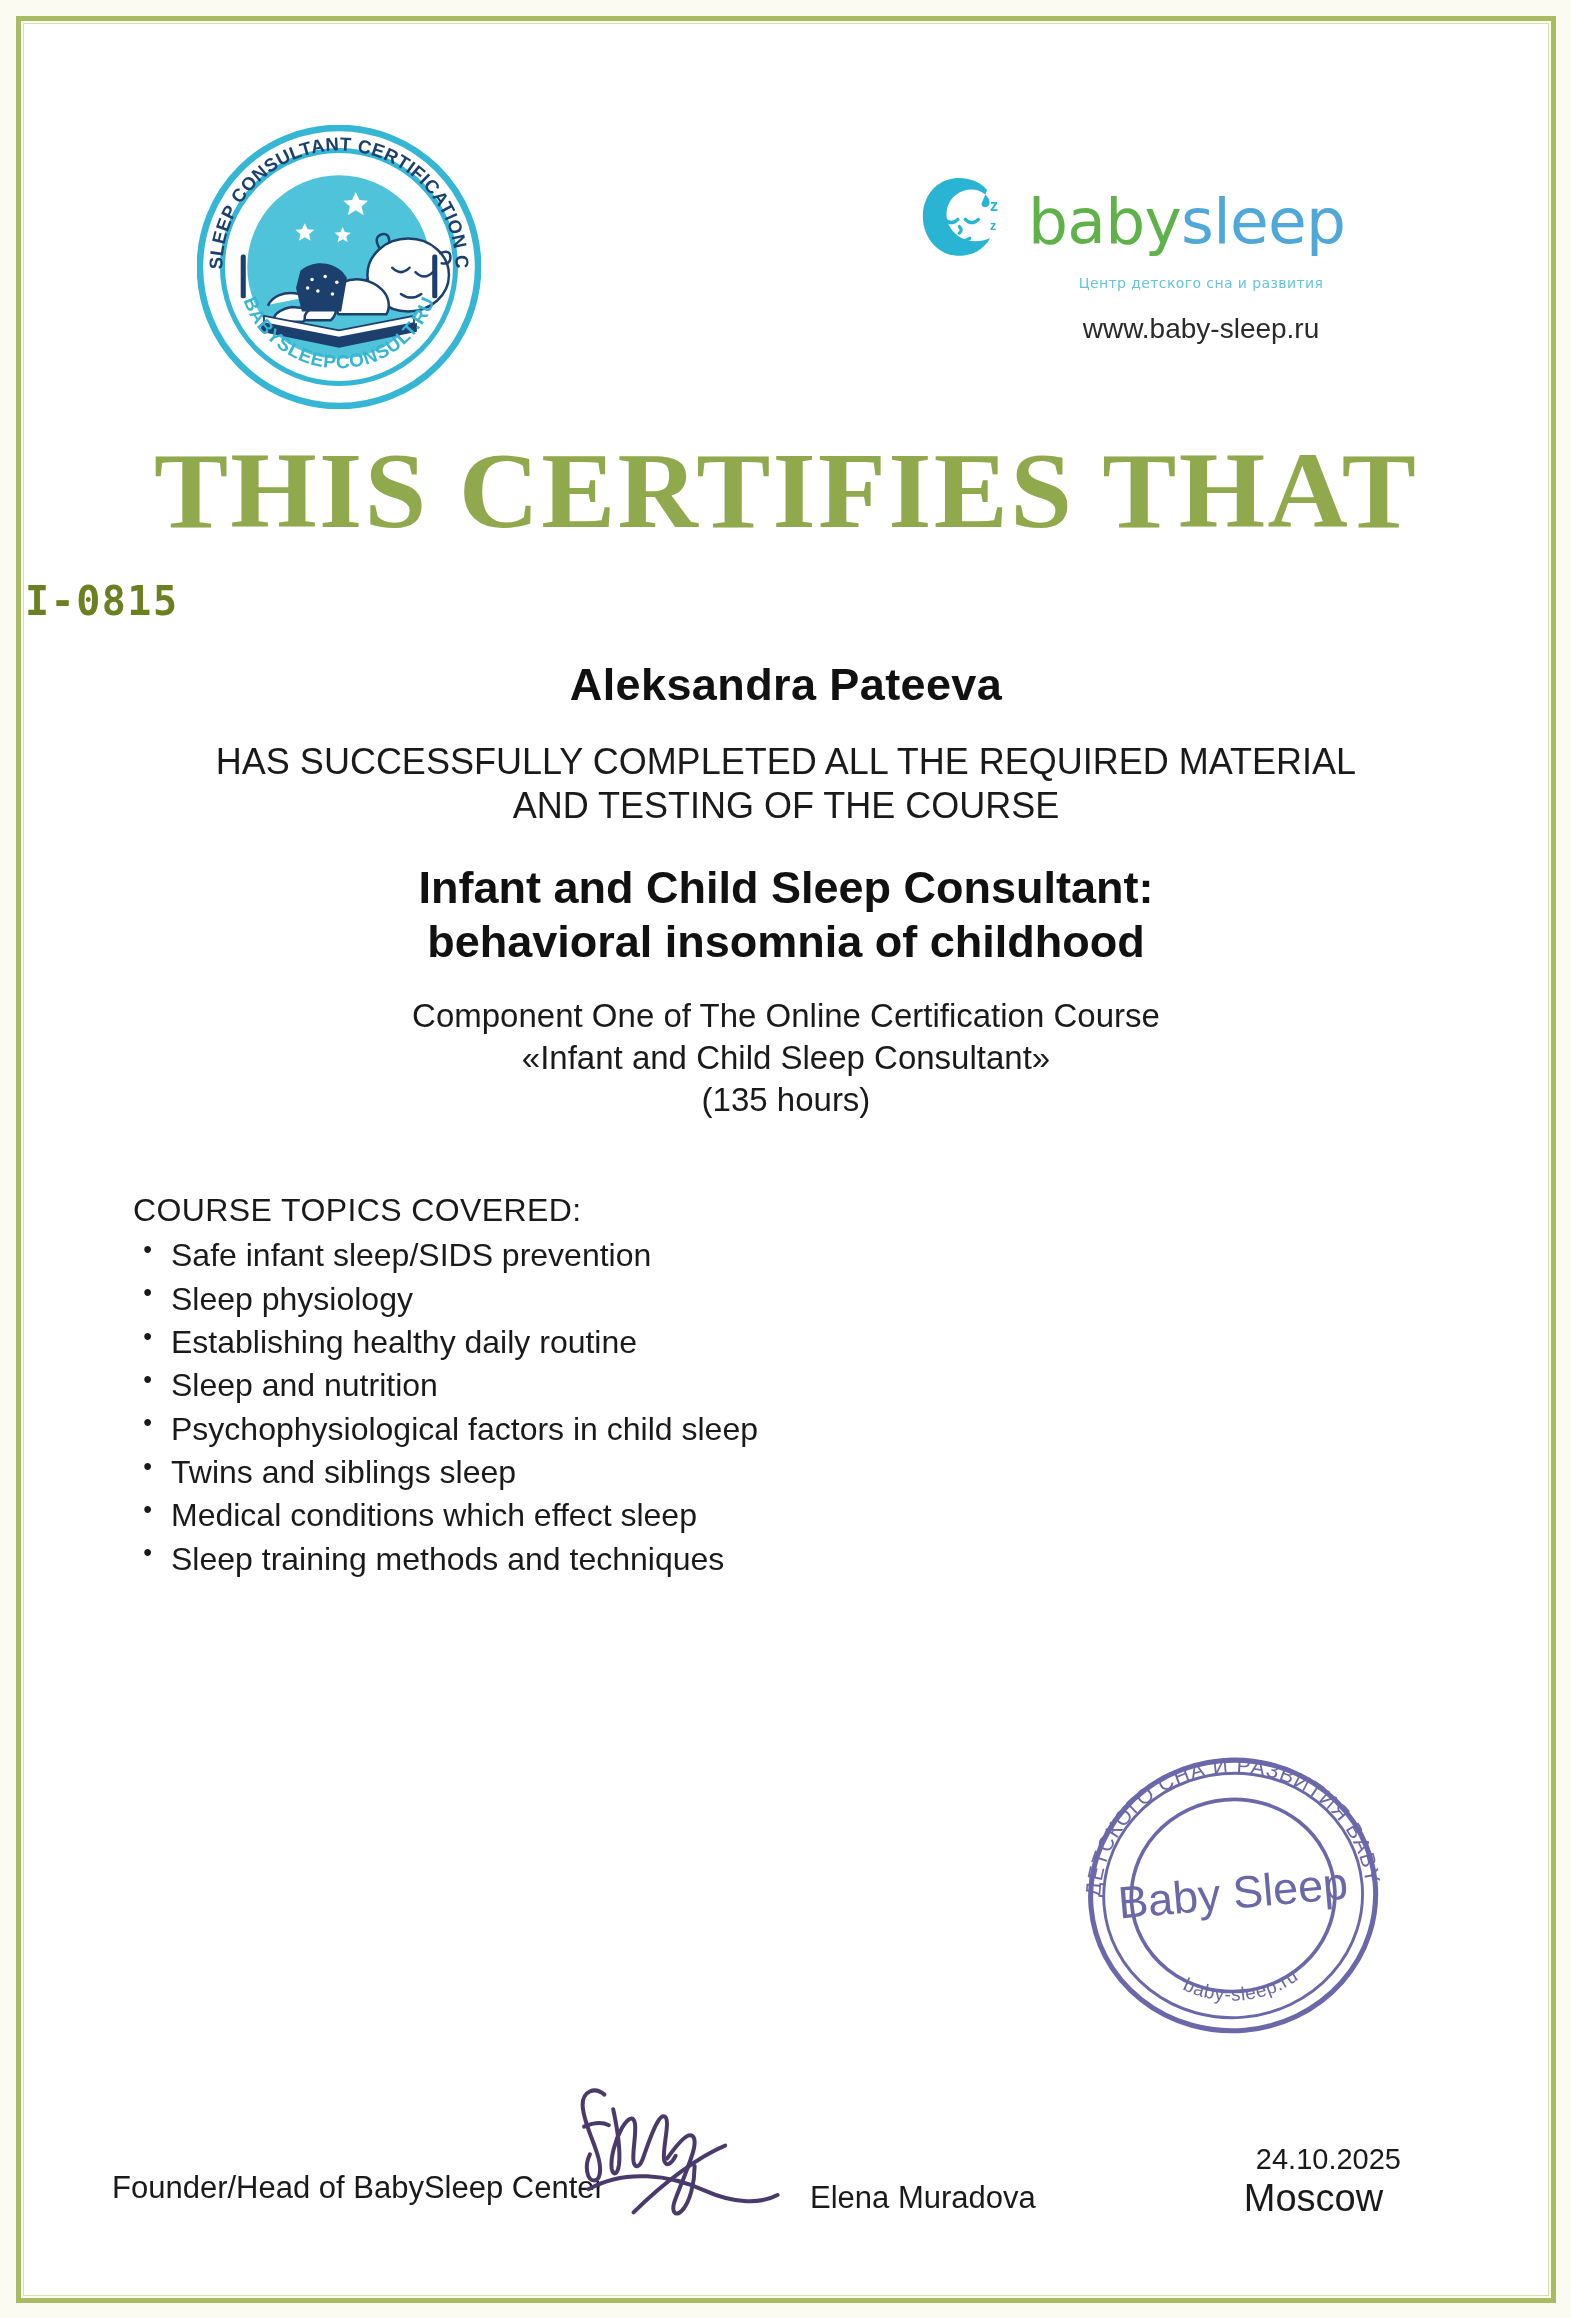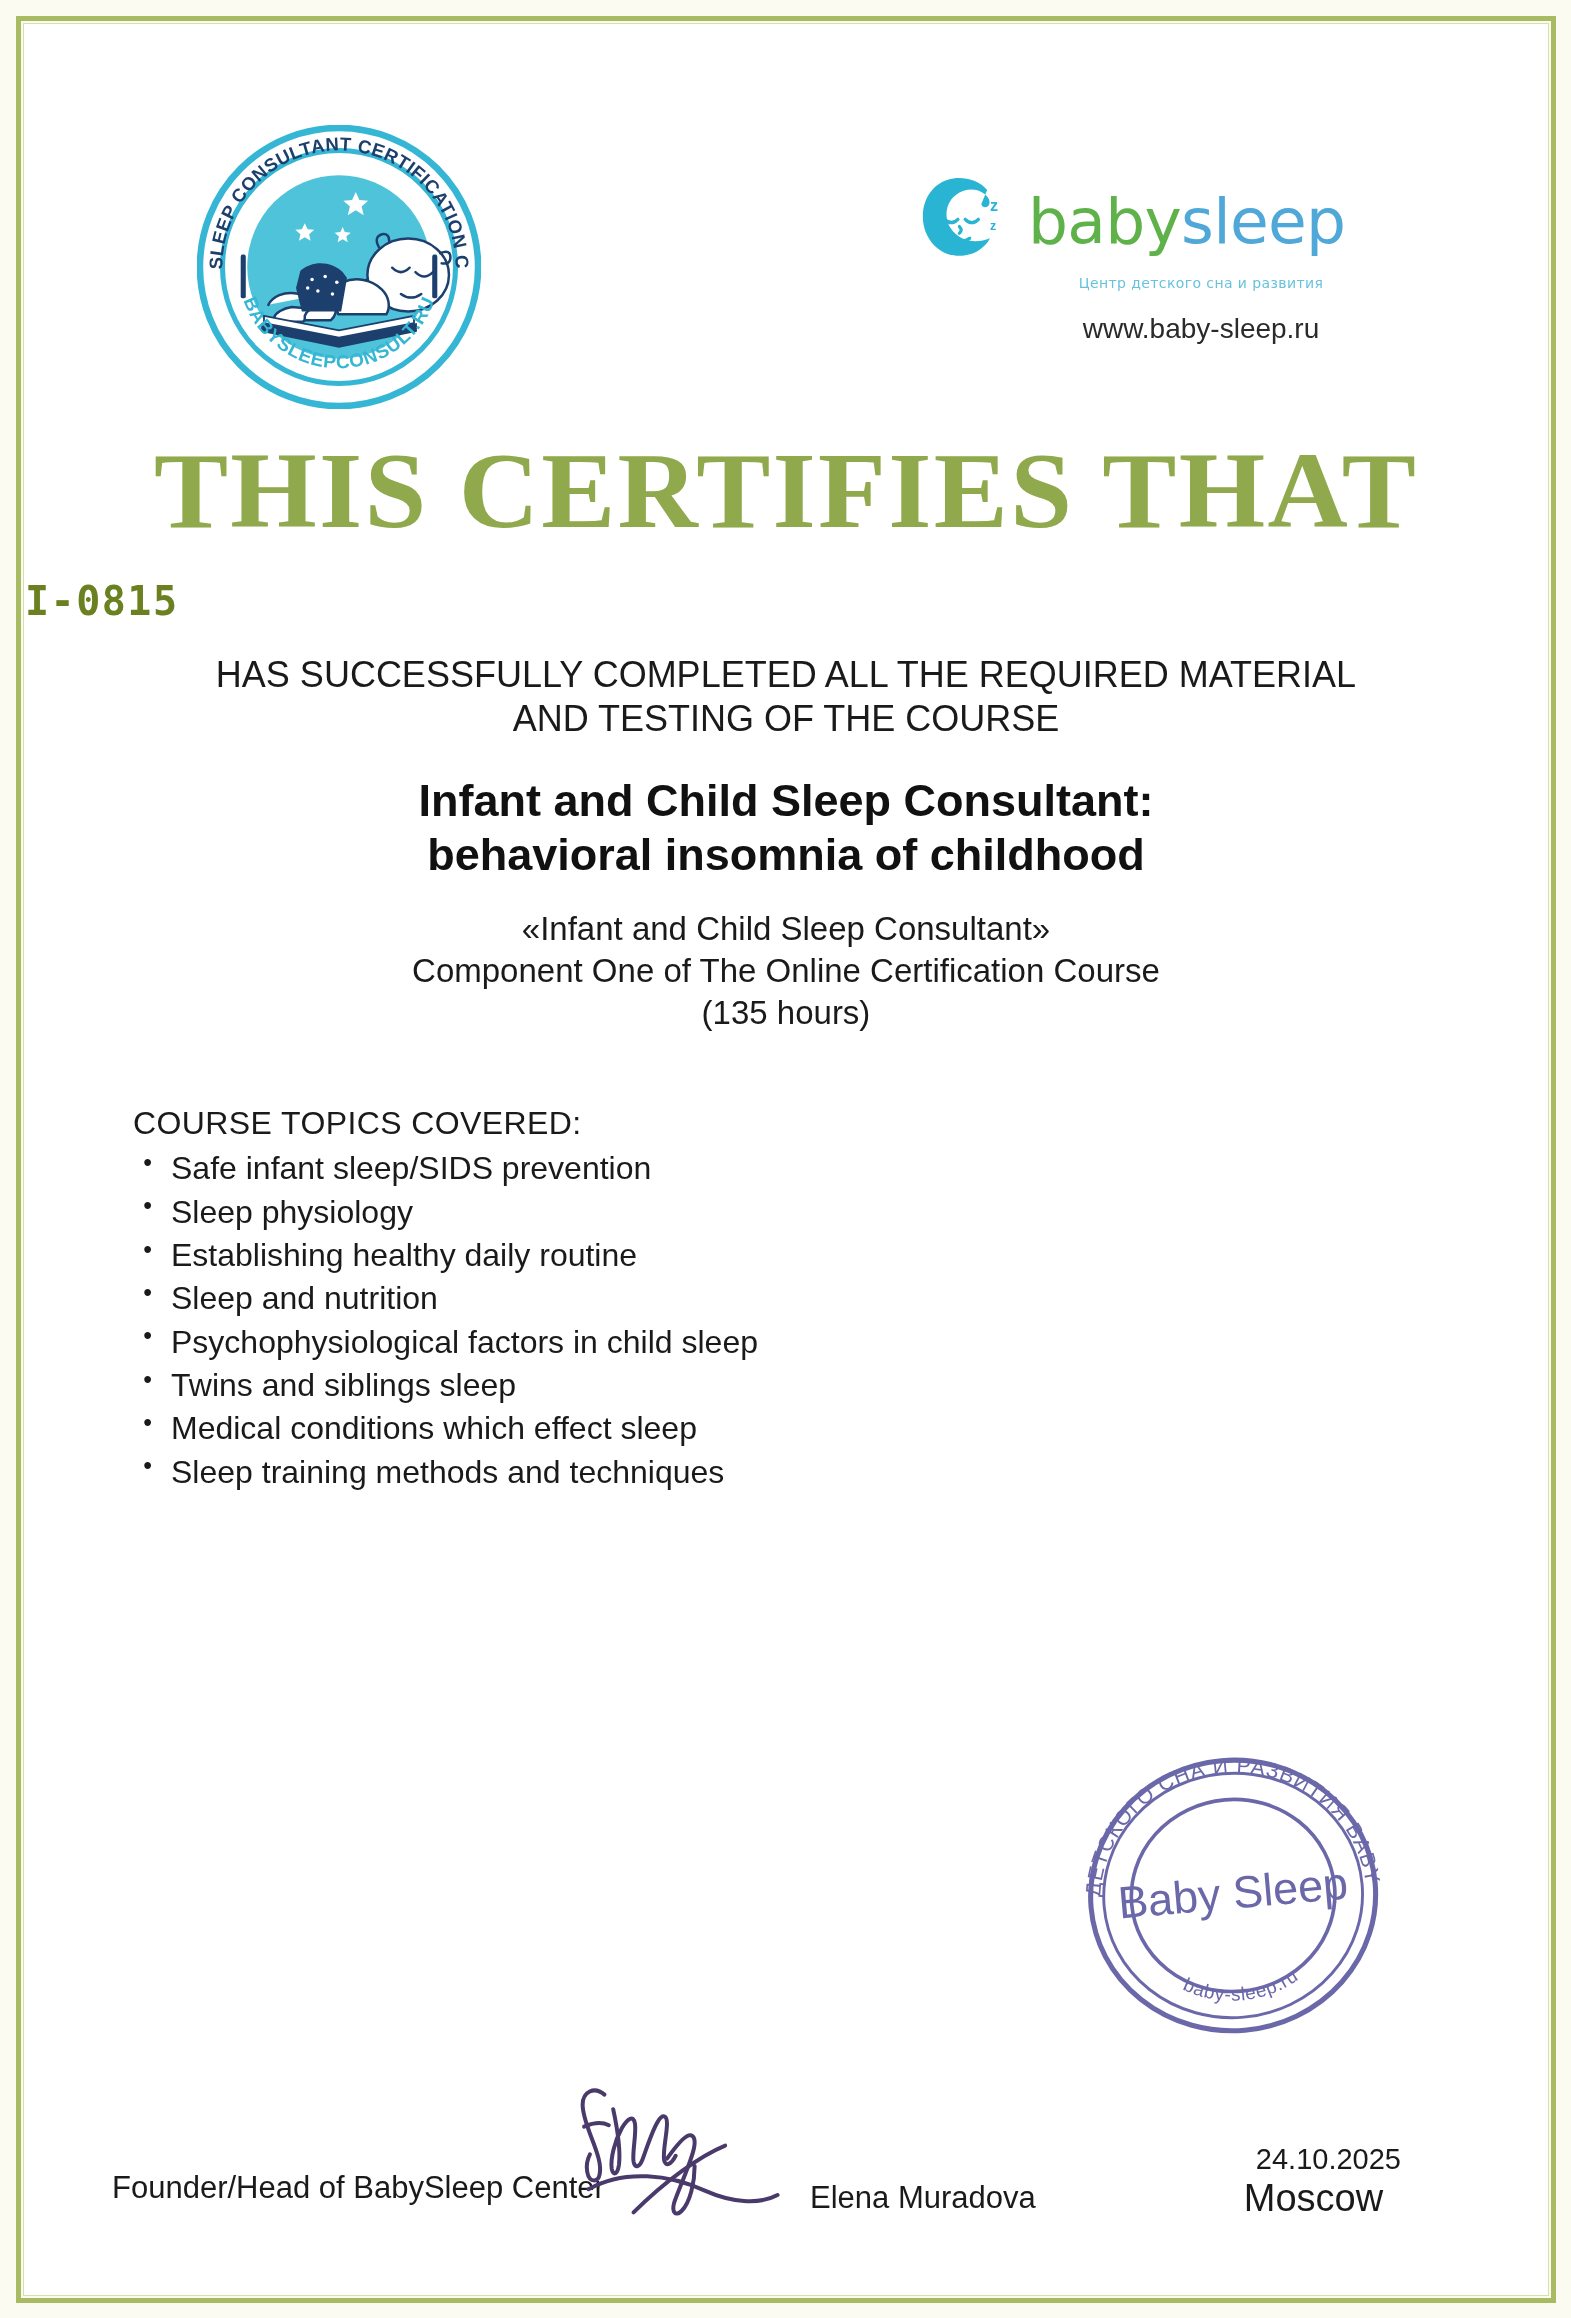--- a/index.html
+++ b/index.html
@@ -350,34 +350,35 @@
         </div>
         <div class="brand-tagline">Центр детского сна и развития</div>
         <div class="brand-url">www.baby-sleep.ru</div>
       </div>
     </div>
 
     <div class="certifies">THIS CERTIFIES THAT</div>
 
     <div class="cert-number">I-0815</div>
 
+    <div class="recipient-name">Aleksandra Pateeva</div>
 
     <div class="completion-text">
       <div>HAS SUCCESSFULLY COMPLETED ALL THE REQUIRED MATERIAL</div>
       <div>AND TESTING OF THE COURSE</div>
     </div>
 
     <div class="course-title">
       <div>Infant and Child Sleep Consultant:</div>
       <div>behavioral insomnia of childhood</div>
     </div>
 
     <div class="course-sub">
+      <div>Component One of The Online Certification Course</div>
       <div>«Infant and Child Sleep Consultant»</div>
-      <div>Component One of The Online Certification Course</div>
       <div>(135 hours)</div>
     </div>
 
     <div class="topics">
       <div class="topics-heading">COURSE TOPICS COVERED:</div>
       <ul class="topics-list">
         <li class="topic-item">Safe infant sleep/SIDS prevention</li>
         <li class="topic-item">Sleep physiology</li>
         <li class="topic-item">Establishing healthy daily routine</li>
         <li class="topic-item">Sleep and nutrition</li>

